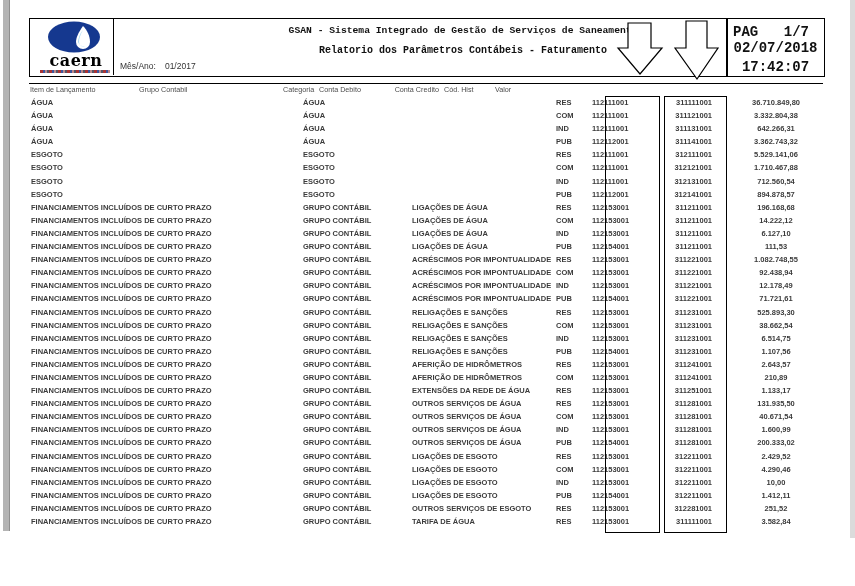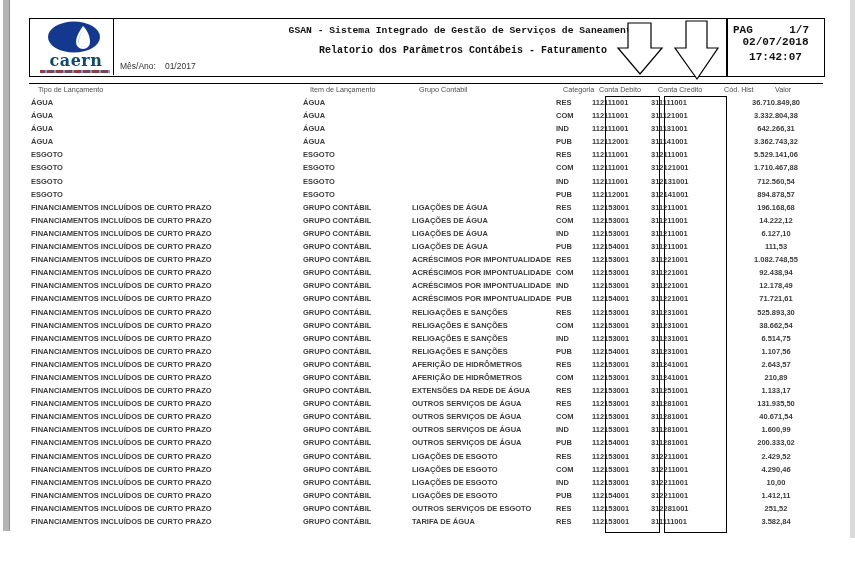--- a/index.html
+++ b/index.html
@@ -7,28 +7,28 @@
           font-family:"Liberation Sans",sans-serif;}
   .abs{position:absolute;}
 
   
   .strip-left{left:3px;top:0;width:6px;height:531px;background:#b4b4b4;border-right:1px solid #8f8f8f;}
   .strip-right{left:850px;top:0;width:5px;height:538px;background:#dbdbdb;}
 
   
   .hdr-main{left:29px;top:18px;width:697px;height:57px;border:1px solid #000;}
   .hdr-pag{left:726px;top:18px;width:97px;height:57px;border:1px solid #000;
-           font-family:"Liberation Mono",monospace;font-size:11px;font-weight:bold;color:#111;}
+           font-family:"Liberation Mono",monospace;font-size:14px;font-weight:bold;color:#111;}
   .logo-cell{left:29px;top:18px;width:84px;height:57px;border-right:1px solid #000;}
 
   .logo-wrap{left:40px;top:20px;width:70px;height:54px;}
   .logo-svg{display:block;}
   .wordmark{position:absolute;left:3px;top:33px;width:66px;text-align:center;
             font-family:"DejaVu Serif",serif;font-weight:bold;font-size:16px;line-height:16px;
-            letter-spacing:0.5px;color:#0c4a6e;}
+            letter-spacing:0.5px;color:#000000;}
   .tagline{position:absolute;left:0px;top:50px;width:70px;height:3px;
            background:repeating-linear-gradient(90deg,#a33 0 3px,#3a56a0 3px 5px,#b88 5px 7px,#556 7px 9px);}
 
   .mesano{left:120px;top:61px;font-size:8.5px;color:#333;}
   .mesano b{font-weight:normal;margin-left:9px;}
 
   .titles{left:100px;top:0;width:726px;text-align:center;
           font-family:"Liberation Mono",monospace;font-weight:bold;color:#111;}
   .title1{position:absolute;left:0;top:25px;width:100%;font-size:9.7px;white-space:nowrap;}
   .title2{position:absolute;left:0;top:45px;width:100%;font-size:10px;white-space:nowrap;}
@@ -40,21 +40,21 @@
   
   .rule-top{left:29px;top:83px;width:794px;height:1px;background:#000;}
   .thead{left:30px;top:85px;width:793px;display:flex;font-size:7.2px;color:#4d4d4d;}
   .tbody{left:23px;top:96px;width:793px;font-weight:bold;}
   .trow{display:flex;height:13.1px;line-height:13.1px;font-size:7.5px;color:#3b3b3b;white-space:nowrap;}
   .c0{width:280px;padding-left:8px;box-sizing:border-box;overflow:hidden;}
   .c1{width:91px;overflow:hidden;}
   .c2{width:140px;overflow:hidden;margin-left:18px;}
   .c3{width:40px;padding-left:4px;box-sizing:border-box;}
   .c4{width:53px;text-align:left;}
-  .c5{width:61px;margin-left:6px;text-align:left;}
+  .c5{width:61px;margin-left:6px;text-align:right;}
   .c6{width:35px;padding-left:5px;box-sizing:border-box;}
   .c7{width:63px;padding-right:5px;box-sizing:border-box;text-align:center;}
 
   
   .box-debito{left:605px;top:96px;width:53px;height:435px;border:1px solid #000;}
   .box-credito{left:664px;top:96px;width:61px;height:435px;border:1px solid #000;}
 
   .arrows{left:0;top:0;width:855px;height:120px;pointer-events:none;}
 </style>
 </head>
@@ -92,21 +92,20 @@
       <span>PAG</span>
       <span>1/7</span>
     </div>
     <div class="pag-line2">02/07/2018</div>
     <div class="pag-line3">17:42:07</div>
   </div>
 
   <div class="abs rule-top"></div>
 
   <div class="abs thead">
-    <span class="c0">Tipo de Lançamento</span>
     <span class="c1">Item de Lançamento</span>
     <span class="c2">Grupo Contabil</span>
     <span class="c3">Categoria</span>
     <span class="c4">Conta Debito</span>
     <span class="c5">Conta Credito</span>
     <span class="c6">Cód. Hist</span>
     <span class="c7">Valor</span>
   </div>
 
   <div class="abs tbody" id="tbody">

